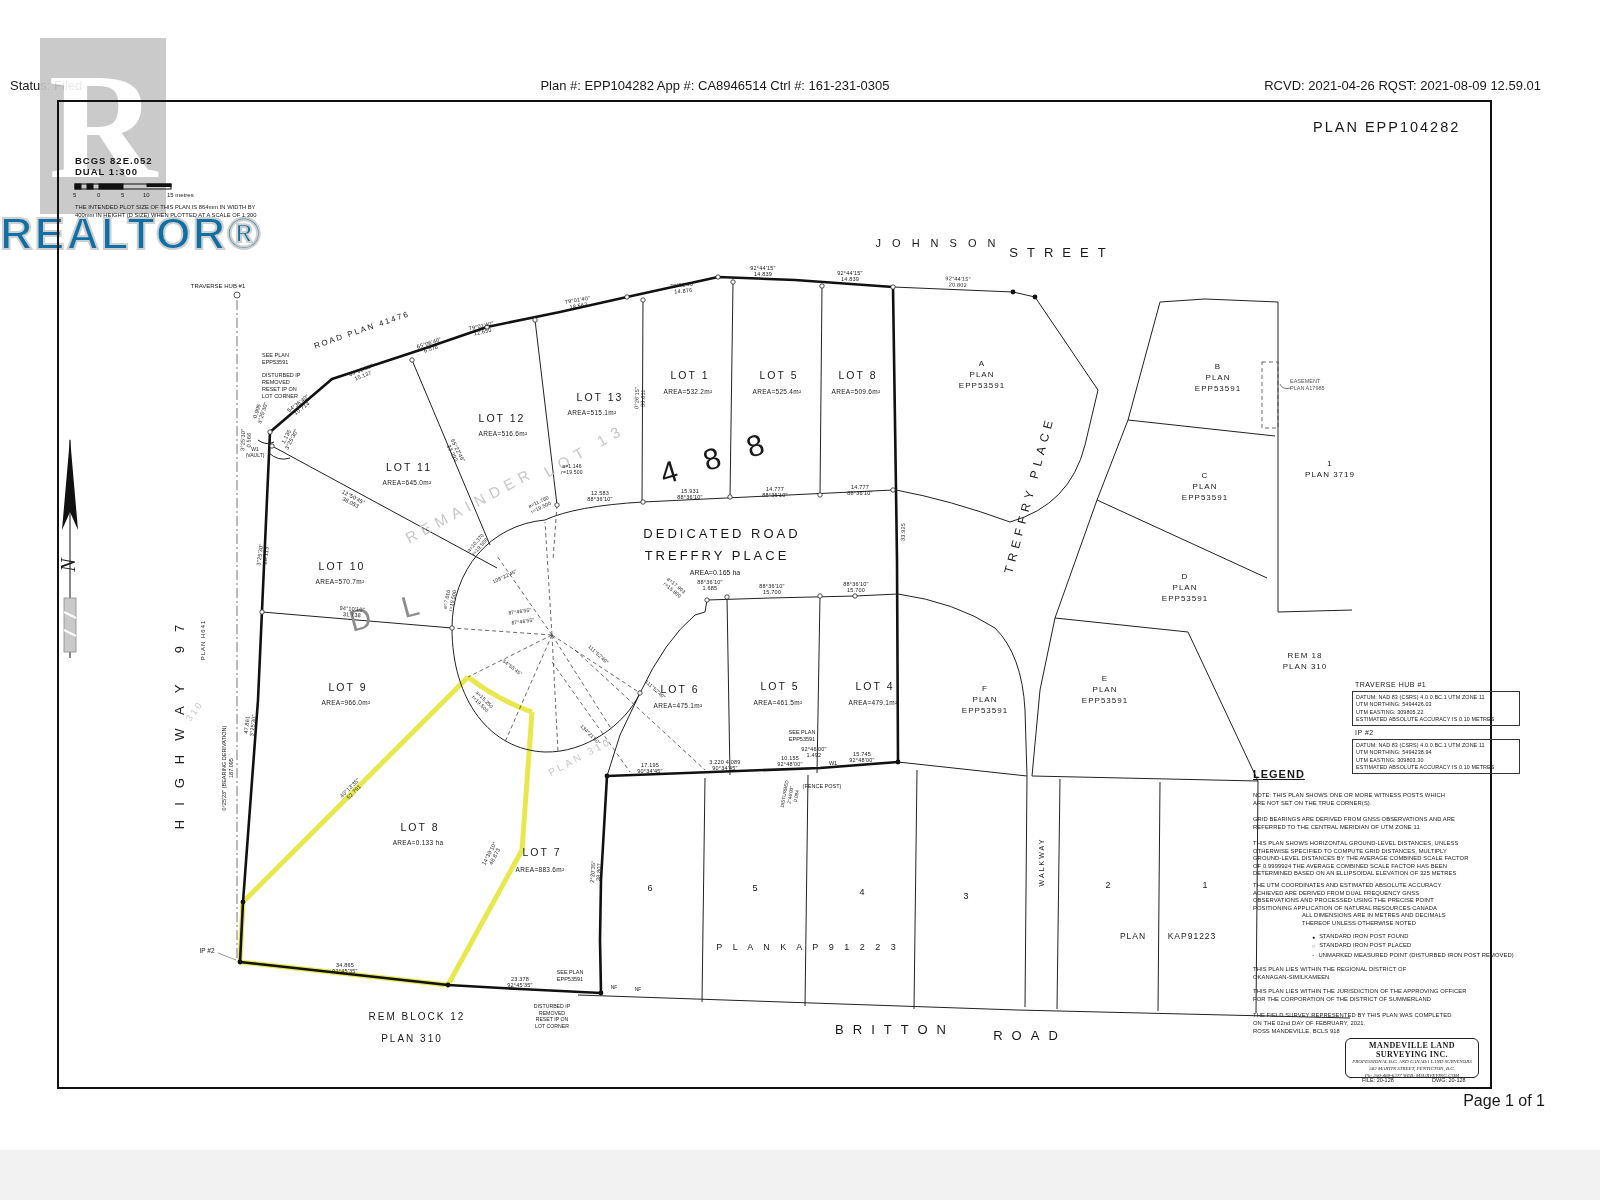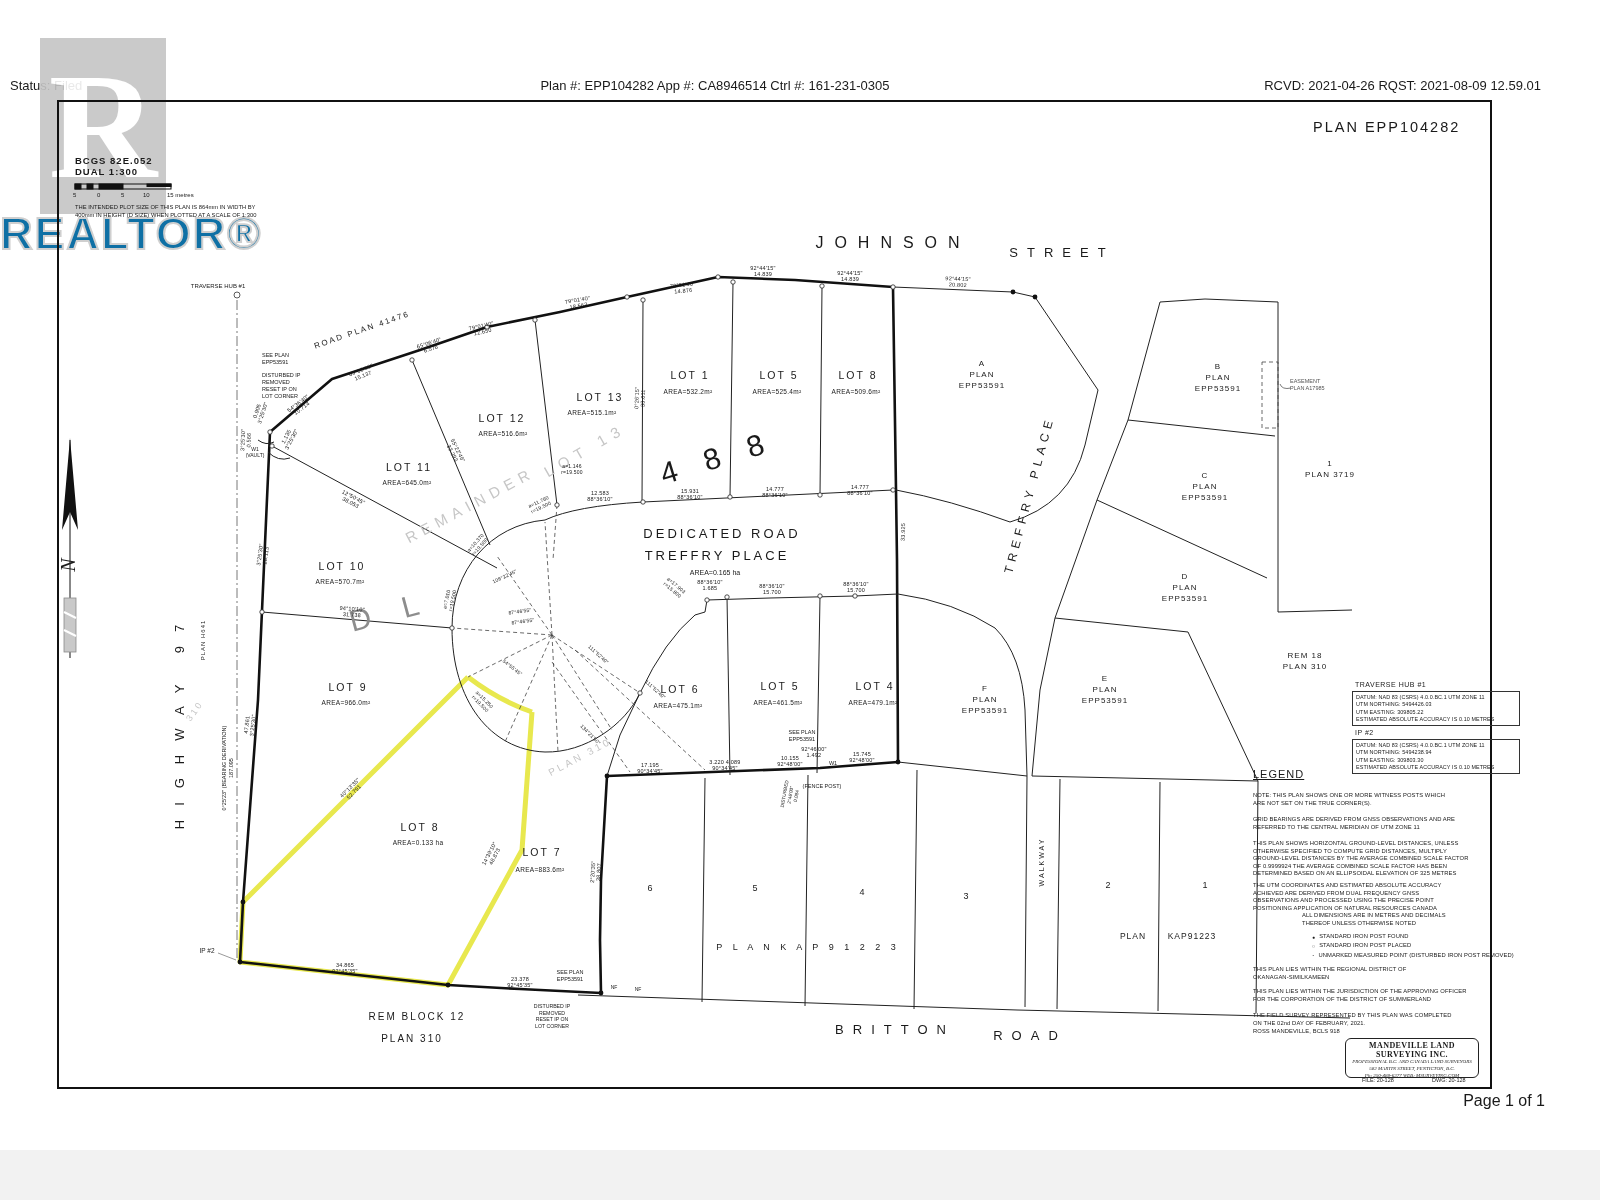--- a/index.html
+++ b/index.html
@@ -181,21 +181,21 @@
         <circle cx="448" cy="985" r="2.4"></circle>
         <circle cx="601" cy="993" r="2.4"></circle>
       <circle cx="607" cy="776" r="2.4"></circle>
         <circle cx="898" cy="762" r="2.4"></circle>
         <circle cx="1013" cy="292" r="2.4"></circle>
       <circle cx="1035" cy="297" r="2.4"></circle>
         <circle cx="243" cy="902" r="2.4"></circle>
     </g>
   </svg>
 
-  <div class="L cc" style="left:893px;top:243px;font-size:16px;letter-spacing:11px;white-space:nowrap">JOHNSON</div>
+  <div class="L cc" style="left:941px;top:243px;font-size:11px;letter-spacing:11px;white-space:nowrap">JOHNSON</div>
   <div class="L cc" style="left:1062px;top:253px;font-size:13px;letter-spacing:9px;white-space:nowrap">STREET</div>
   <div class="L cc" style="left:1030px;top:495px;font-size:12px;letter-spacing:5px;white-space:nowrap;transform:translate(-50%,-50%) rotate(-75deg)">TREFFRY PLACE</div>
   <div class="L cc" style="left:895px;top:1030px;font-size:13px;letter-spacing:9px;white-space:nowrap">BRITTON</div>
   <div class="L cc" style="left:1030px;top:1036px;font-size:13px;letter-spacing:9px;white-space:nowrap">ROAD</div>
   <div class="L cc" style="left:1042px;top:862px;font-size:7px;letter-spacing:2px;white-space:nowrap;transform:translate(-50%,-50%) rotate(-90deg)">WALKWAY</div>
   <div class="L cc" style="left:180px;top:720px;font-size:13px;letter-spacing:14px;white-space:nowrap;transform:translate(-50%,-50%) rotate(-90deg)">HIGHWAY  97</div>
   <div class="L cc" style="left:203px;top:640px;font-size:6px;letter-spacing:1px;white-space:nowrap;transform:translate(-50%,-50%) rotate(-90deg)">PLAN H641</div>
   <div class="L cc" style="left:362px;top:330px;font-size:8px;letter-spacing:2px;white-space:nowrap;transform:translate(-50%,-50%) rotate(-19deg)">ROAD PLAN 41476</div>
   <div class="L cc" style="left:68px;top:565px;font-size:20px;font-style:italic;font-family:'Liberation Serif',serif;transform:translate(-50%,-50%) rotate(-90deg)">N</div>
 
@@ -399,21 +399,21 @@
     <div>UTM EASTING: 309805.22</div>
     <div>ESTIMATED ABSOLUTE ACCURACY IS 0.10 METRES</div>
   </div>
   <div class="L" style="left:1355px;top:729px;font-size:7px;letter-spacing:.5px">IP #2</div>
   <div class="box" style="left:1352px;top:739px;width:160px">
     <div>DATUM: NAD 83 (CSRS) 4.0.0.BC.1 UTM ZONE 11</div>
     <div>UTM NORTHING: 5494238.94</div>
     <div>UTM EASTING: 309803.30</div>
     <div>ESTIMATED ABSOLUTE ACCURACY IS 0.10 METRES</div>
   </div>
-  <div class="L u" style="left:1253px;top:768px;font-size:11px;font-weight:normal;letter-spacing:1px">LEGEND</div>
+  <div class="L u" style="left:1253px;top:768px;font-size:11px;font-weight:bold;letter-spacing:1px">LEGEND</div>
   <div class="L leg" style="left:1253px;top:792px;width:205px">NOTE: THIS PLAN SHOWS ONE OR MORE WITNESS POSTS WHICH ARE NOT SET ON THE TRUE CORNER(S).</div>
   <div class="L leg" style="left:1253px;top:816px;width:205px">GRID BEARINGS ARE DERIVED FROM GNSS OBSERVATIONS AND ARE REFERRED TO THE CENTRAL MERIDIAN OF UTM ZONE 11</div>
   <div class="L leg" style="left:1253px;top:840px;width:222px">THIS PLAN SHOWS HORIZONTAL GROUND-LEVEL DISTANCES, UNLESS OTHERWISE SPECIFIED TO COMPUTE GRID DISTANCES, MULTIPLY GROUND-LEVEL DISTANCES BY THE AVERAGE COMBINED SCALE FACTOR OF 0.9999924 THE AVERAGE COMBINED SCALE FACTOR HAS BEEN DETERMINED BASED ON AN ELLIPSOIDAL ELEVATION OF 325 METRES</div>
   <div class="L leg" style="left:1253px;top:882px;width:205px">THE UTM COORDINATES AND ESTIMATED ABSOLUTE ACCURACY ACHIEVED ARE DERIVED FROM DUAL FREQUENCY GNSS OBSERVATIONS AND PROCESSED USING THE PRECISE POINT POSITIONING APPLICATION OF NATURAL RESOURCES CANADA</div>
   <div class="L leg" style="left:1302px;top:912px;width:170px">ALL DIMENSIONS ARE IN METRES AND DECIMALS THEREOF UNLESS OTHERWISE NOTED</div>
   <div class="L leg sym" style="left:1312px;top:933px">
     <span style="font-size:5px">●</span>
     <span>STANDARD IRON POST FOUND</span>
   </div>
   <div class="L leg sym" style="left:1312px;top:942px">

